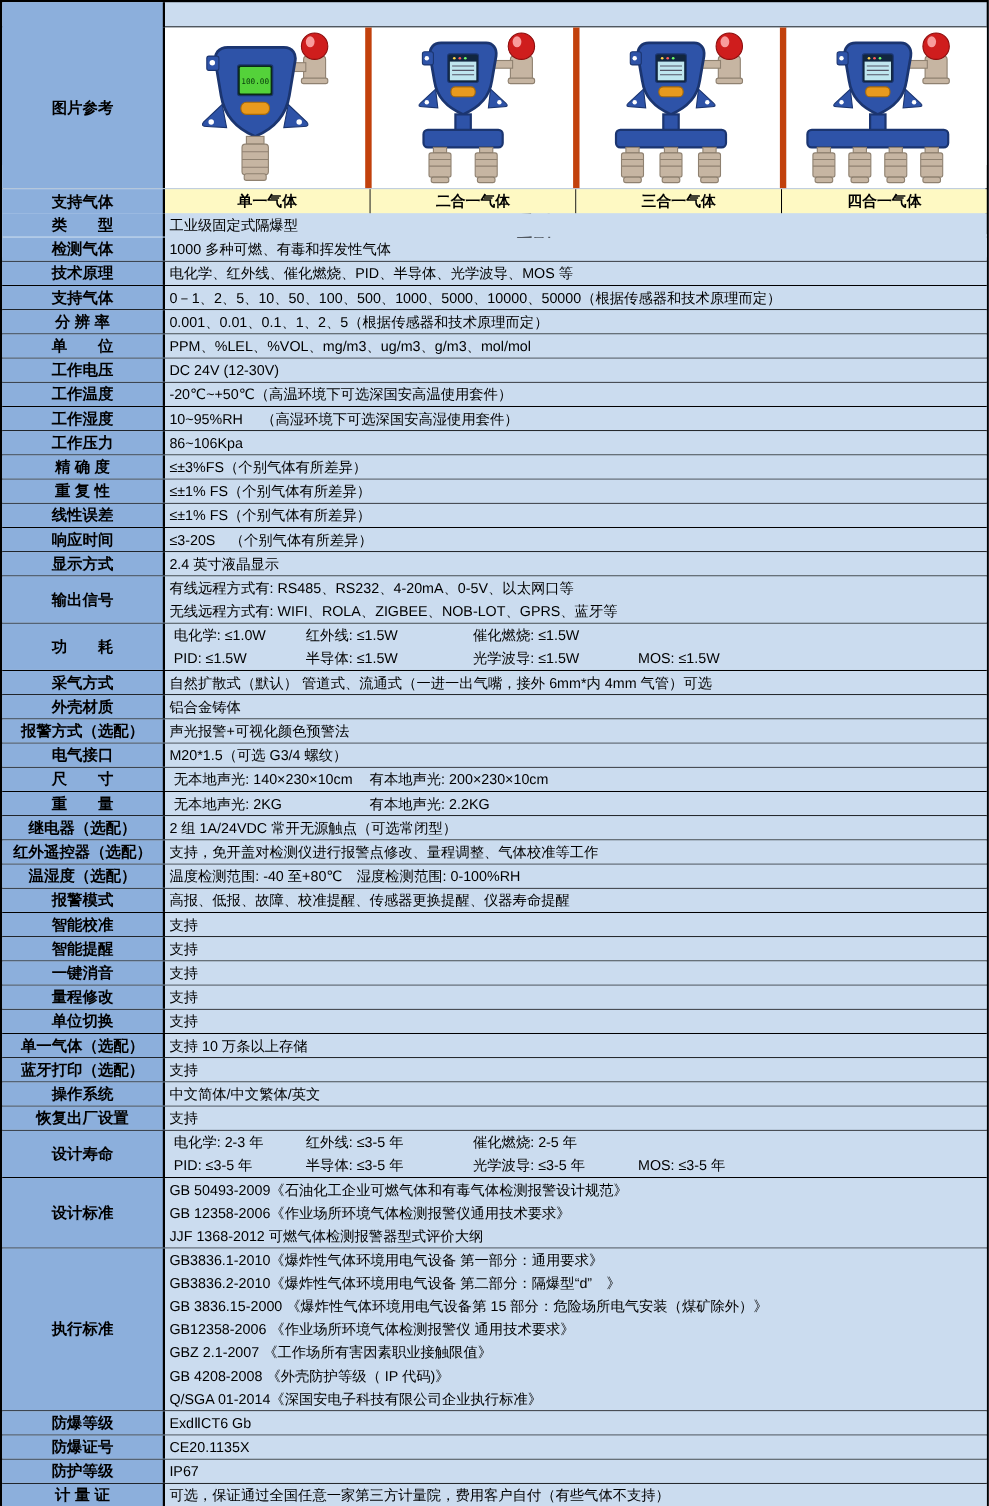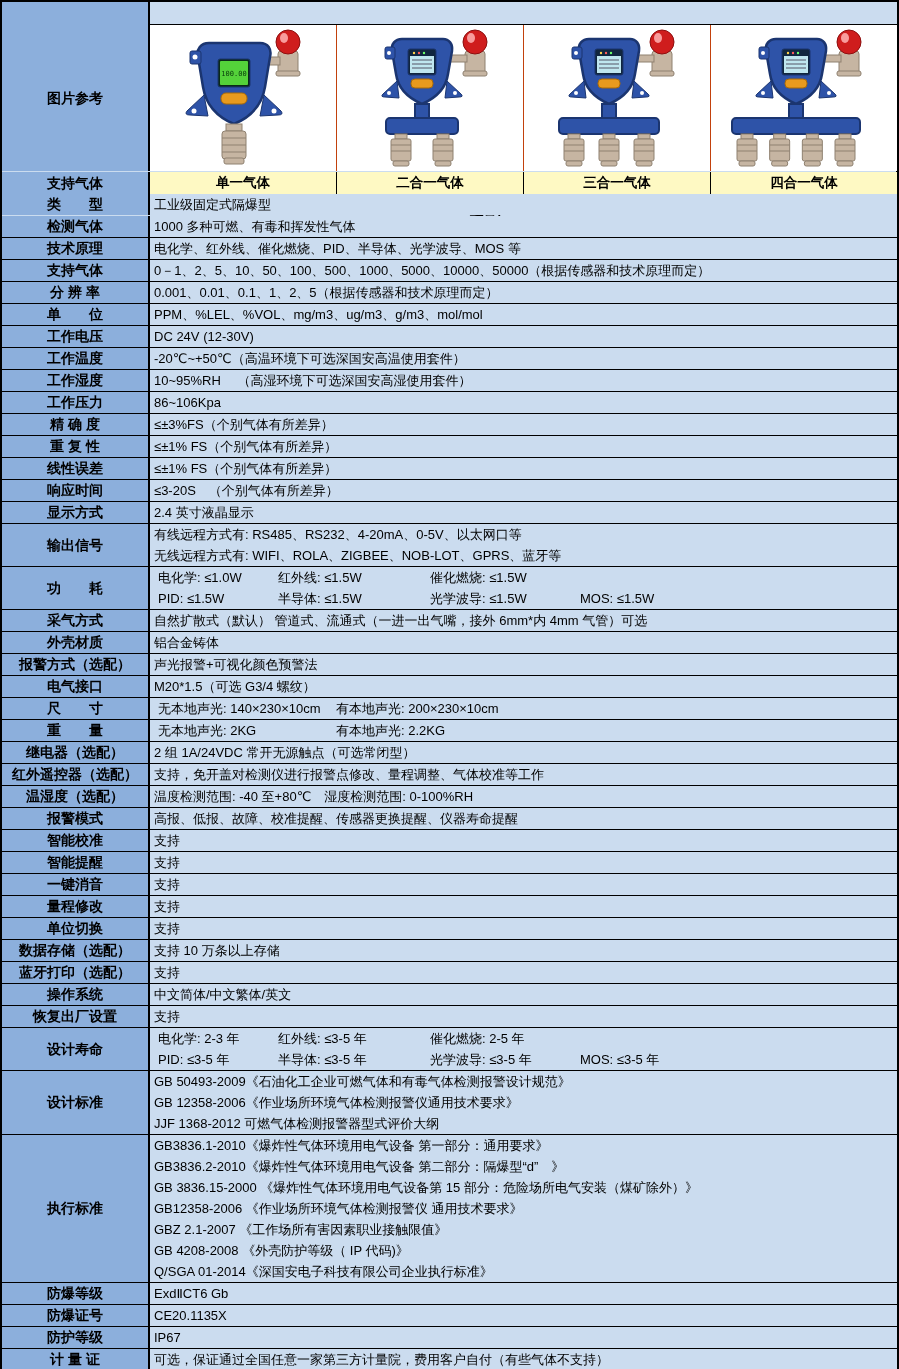--- a/index.html
+++ b/index.html
@@ -18,21 +18,21 @@
   .g4 .seg:nth-child(2){flex:0 0 152px;}
   .g4 .seg:nth-child(3){flex:0 0 150px;}
   .g4 .seg:nth-child(4){flex:1;}
   .g2 .seg:nth-child(1){flex:0 0 178px;}
   .g2 .seg:nth-child(2){flex:1;}
   .header-row{height:22px;flex-direction:column;}
   .header-row .model-cell{flex:1;background:#cbdcef;border-right:1px solid #000;
     display:flex;align-items:center;justify-content:center;font-weight:bold;font-size:16px;}
   .header-row .model-cell:last-child{border-right:none;}
   .image-row{height:146px;}
-  .image-cell{flex:1;background:#ffffff;border-right:1px solid #c2410c;
+  .image-cell{flex:1;background:#ffffff;border-right:6px solid #c2410c;
     display:flex;align-items:center;justify-content:center;overflow:hidden;}
   .image-cell:last-child{border-right:none;}
   .gas-row{height:22px;}
   .gas-row .model-cell{flex:1;background:#fef9c3;border-right:1px solid #000;
     display:flex;align-items:center;justify-content:center;font-weight:bold;font-size:13.5px;}
   .gas-row .model-cell:last-child{border-right:none;}
 </style>
 </head>
 <body>
 
@@ -407,21 +407,21 @@
           <div class="line">支持</div>
         </div>
       </div>
       <div class="row spec-row">
         <div class="cell label">单位切换</div>
         <div class="cell content">
           <div class="line">支持</div>
         </div>
       </div>
       <div class="row spec-row">
-        <div class="cell label">数据存储（选配）</div>
+        <div class="cell label">单一气体（选配）</div>
         <div class="cell content">
           <div class="line">支持 10 万条以上存储</div>
         </div>
       </div>
       <div class="row spec-row">
         <div class="cell label">蓝牙打印（选配）</div>
         <div class="cell content">
           <div class="line">支持</div>
         </div>
       </div>

